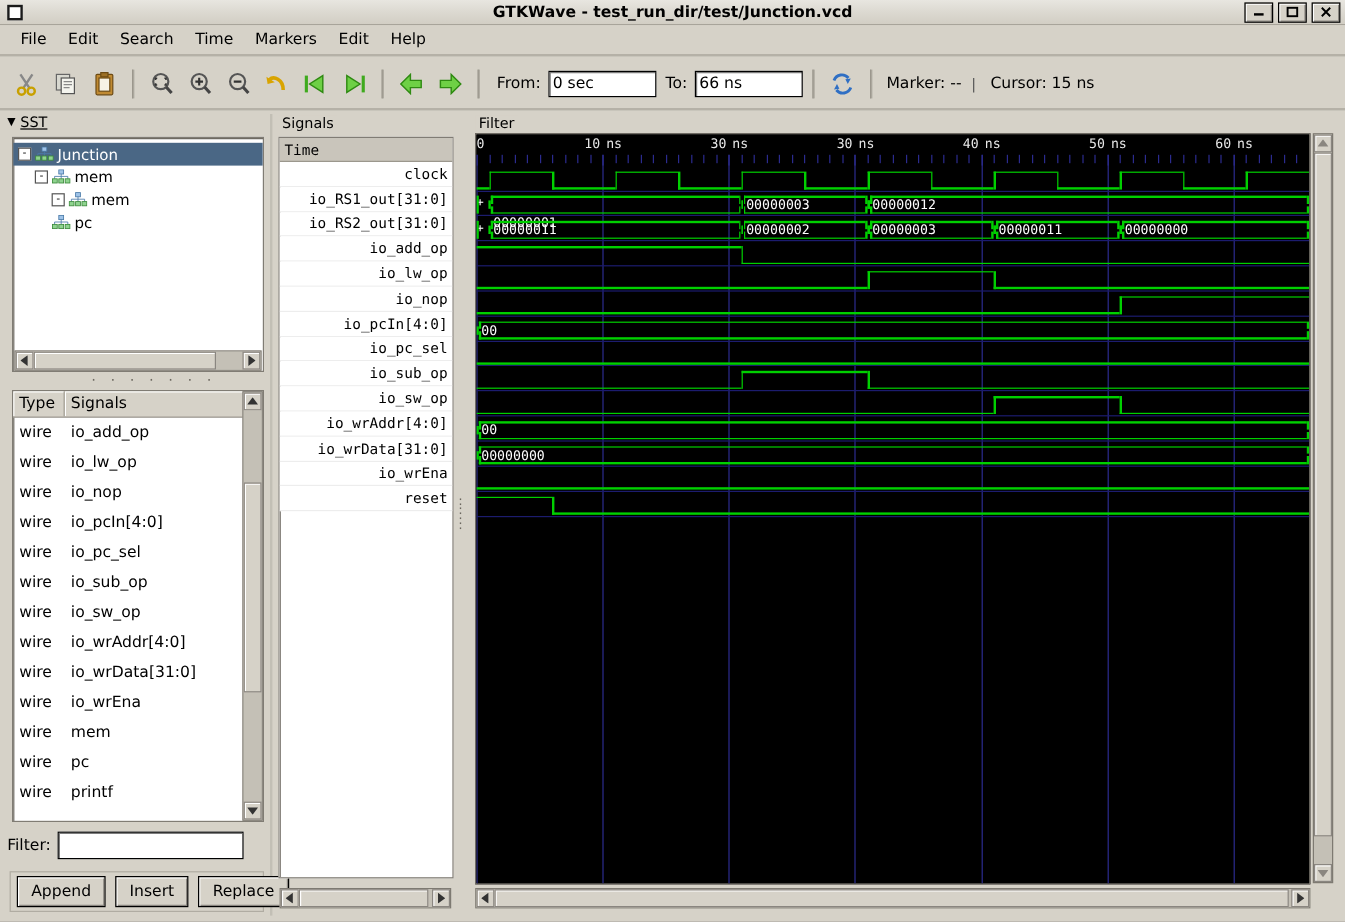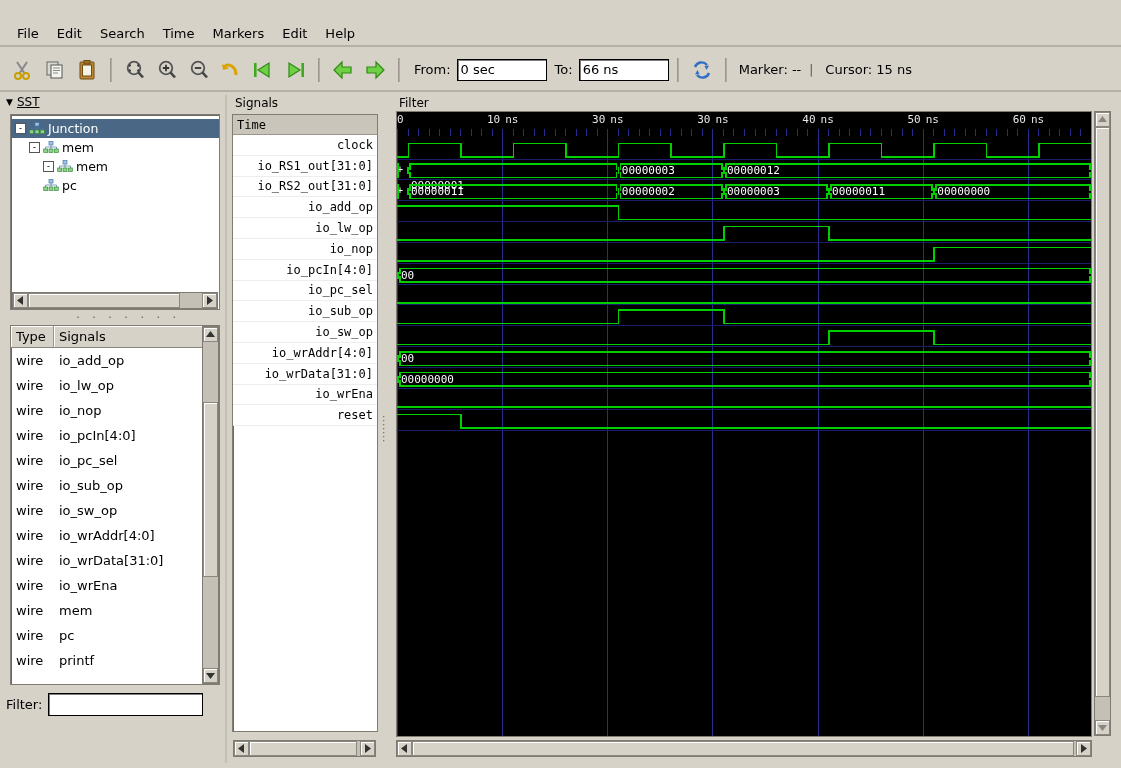--- a/index.html
+++ b/index.html
@@ -324,20 +324,41 @@
   .col-divider {
     position: absolute; left: 225px; top: 95px; width: 2px; height: 668px;
     background: #c2bfb5;
   }
 </style>
 </head>
 <body>
 
 <div id="app">
 
+  <div class="titlebar">
+    <div class="tb-appicon"></div>
+    <div class="tb-title">GTKWave - test_run_dir/test/Junction.vcd</div>
+    <div class="tb-btns">
+      <div class="tb-btn">
+        <svg width="12" height="10" viewBox="0 0 12 10">
+            <rect x="2" y="6" width="8" height="2" fill="#000"></rect>
+          </svg>
+      </div>
+      <div class="tb-btn">
+        <svg width="12" height="10" viewBox="0 0 12 10">
+            <rect x="2" y="1.5" width="8" height="7" fill="none" stroke="#000" stroke-width="1.6"></rect>
+          </svg>
+      </div>
+      <div class="tb-btn">
+        <svg width="12" height="10" viewBox="0 0 12 10">
+            <path d="M2.5 1.5 L9.5 8.5 M9.5 1.5 L2.5 8.5" stroke="#000" stroke-width="1.6" fill="none"></path>
+          </svg>
+      </div>
+    </div>
+  </div>
 
   <div class="menubar">
     <div class="menu-item">File</div>
     <div class="menu-item">Edit</div>
     <div class="menu-item">Search</div>
     <div class="menu-item">Time</div>
     <div class="menu-item">Markers</div>
     <div class="menu-item">Edit</div>
     <div class="menu-item">Help</div>
   </div>
@@ -588,20 +609,25 @@
           <path d="M0 1 L9 1 L4.5 7 Z" fill="#333"></path>
         </svg>
     </div>
   </div>
 
   <div class="filter-wrap">
     <span class="filter-label">Filter:</span>
     <input class="filter-input" placeholder="" style="">
   </div>
 
+  <div class="btnbar">
+    <div class="gbtn">Append</div>
+    <div class="gbtn">Insert</div>
+    <div class="gbtn">Replace</div>
+  </div>
 
   <div class="panel-title signames-title">Signals</div>
   <div class="signames-frame">
     <div class="sn-time">Time</div>
     <div id="sn-list">
         <div class="sn-row">clock</div>
         <div class="sn-row">io_RS1_out[31:0]</div>
         <div class="sn-row">io_RS2_out[31:0]</div>
         <div class="sn-row">io_add_op</div>
         <div class="sn-row">io_lw_op</div>

